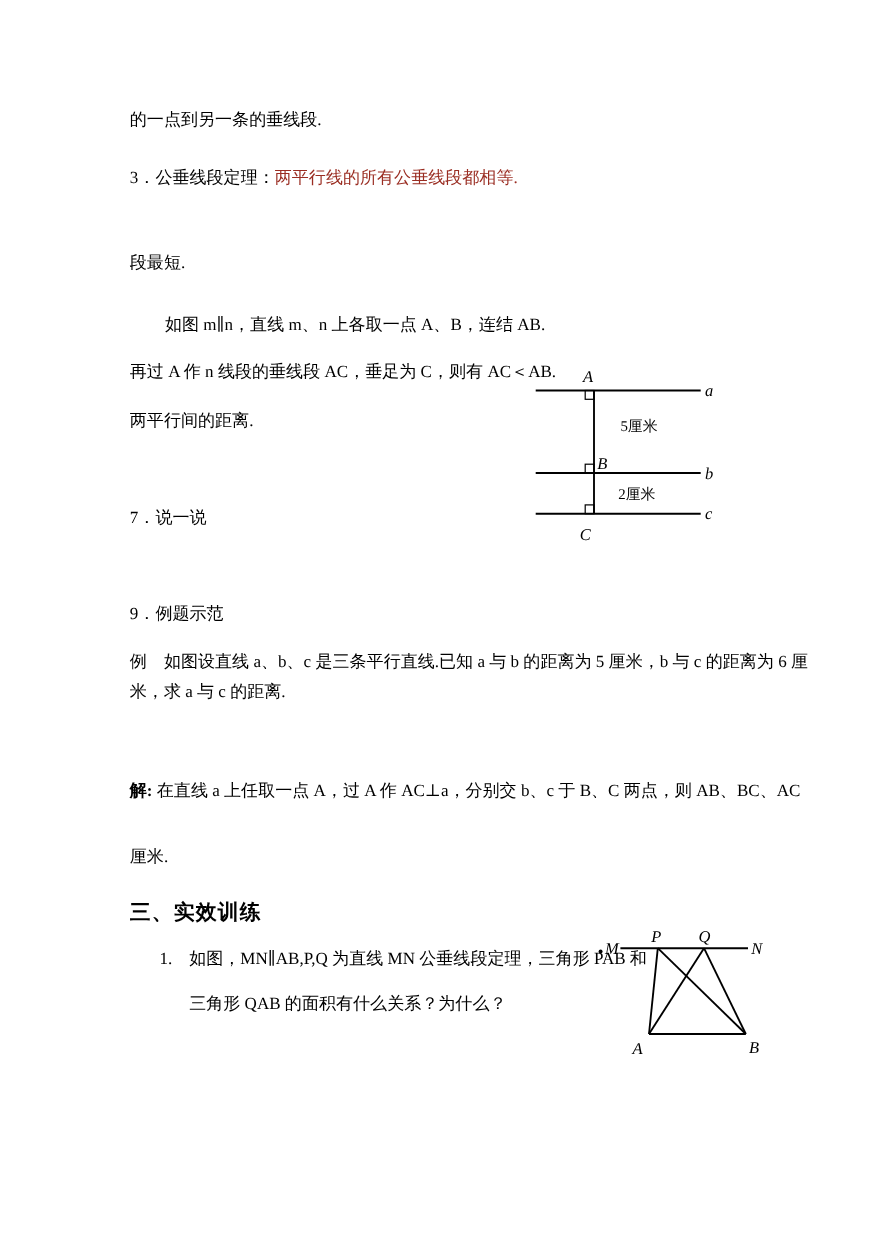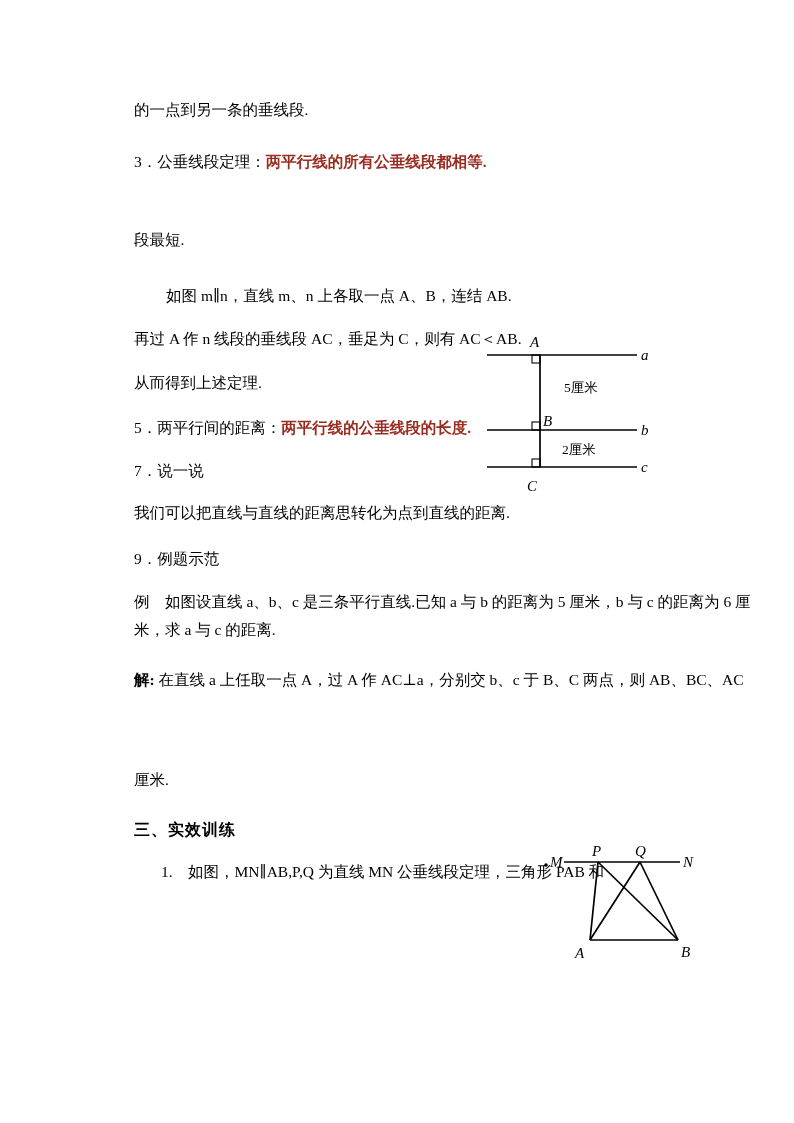--- a/index.html
+++ b/index.html
@@ -14,25 +14,24 @@
     color: var(--ink);
   }
   .page { position: absolute; inset: 0; }
   .line {
     position: absolute;
     left: 118px;
     font-size: 15.5px;
     line-height: 20px;
     white-space: pre;
     color: var(--ink);
-    margin-left: 16px;
   }
-  .red { color: var(--accent-red); font-weight: bold; }
+  .red { color: var(--accent-red); }
   .bold { font-weight: 700; }
-  .heading { font-weight: 700; font-size: 16px; letter-spacing: 1px; }
+  .heading { font-weight: 700; font-size: 19px; letter-spacing: 1px; }
   svg.fig { position: absolute; overflow: visible; }
   svg line { stroke: #000; stroke-width: 1.7; stroke-linecap: butt; }
   svg rect.ra { fill: none; stroke: #000; stroke-width: 1.1; }
   svg circle.pt { fill: #000; }
   svg text {
     font-family: "Liberation Serif", "DejaVu Serif", serif;
     font-size: 15px; fill: #000;
   }
   svg text.it { font-style: italic; }
   svg text.dist { font-size: 13.5px; font-style: normal; }
@@ -43,39 +42,38 @@
 <div class="page">
 
   <div class="line" style="top:100px">的一点到另一条的垂线段.</div>
 
   <div class="line" style="top:152px"><span>3．公垂线段定理：</span><span class="red">两平行线的所有公垂线段都相等.</span></div>
 
   <div class="line" style="top:230px">段最短.</div>
 
   <div class="line" style="top:329px">再过 A 作 n 线段的垂线段 AC，垂足为 C，则有 AC＜AB.</div>
   <div class="line" style="top:286px; left:150px">如图 m∥n，直线 m、n 上各取一点 A、B，连结 AB.</div>
-  <div class="line" style="top:373px">从而得到上述定理.</div>
+  <div class="line" style="top:373px">两平行间的距离.</div>
 
-  <div class="line" style="top:418px"><span>5．两平行间的距离：</span><span class="red">两平行线的公垂线段的长度.</span></div>
 
   <div class="line" style="top:461px">7．说一说</div>
-  <div class="line" style="top:503px">我们可以把直线与直线的距离思转化为点到直线的距离.</div>
   <div class="line" style="top:549px">9．例题示范</div>
 
   <div class="line" style="top:592px">例　如图设直线 a、b、c 是三条平行直线.已知 a 与 b 的距离为 5 厘米，b 与 c 的距离为 6 厘</div>
   <div class="line" style="top:620px">米，求 a 与 c 的距离.</div>
 
 
-  <div class="line" style="top:670px"><span class="bold">解:</span><span> 在直线 a 上任取一点 A，过 A 作 AC⊥a，分别交 b、c 于 B、C 两点，则 AB、BC、AC</span></div>
+  <div class="line" style="top:710px"><span class="bold">解:</span><span> 在直线 a 上任取一点 A，过 A 作 AC⊥a，分别交 b、c 于 B、C 两点，则 AB、BC、AC</span></div>
   <div class="line" style="top:770px">厘米.</div>
 
   <div class="line heading" style="top:820px">三、实效训练</div>
 
   <div class="line" style="top:862px; left:145px">1.</div>
   <div class="line" style="top:862px; left:172px">如图，MN∥AB,P,Q 为直线 MN 公垂线段定理，三角形 PAB 和</div>
+  <div class="line" style="top:903px; left:172px">三角形 QAB 的面积有什么关系？为什么？</div>
 
   <svg class="fig" style="left:480px; top:330px" width="205" height="168" viewBox="0 0 205 168">
     <line x1="7" y1="25" x2="157" y2="25"></line>
     <line x1="7" y1="100" x2="157" y2="100"></line>
     <line x1="7" y1="137" x2="157" y2="137"></line>
     <line x1="60" y1="25" x2="60" y2="137"></line>
     <rect class="ra" x="52" y="25" width="8" height="8"></rect>
     <rect class="ra" x="52" y="92" width="8" height="8"></rect>
     <rect class="ra" x="52" y="129" width="8" height="8"></rect>
     <text class="it" x="50" y="17">A</text>

